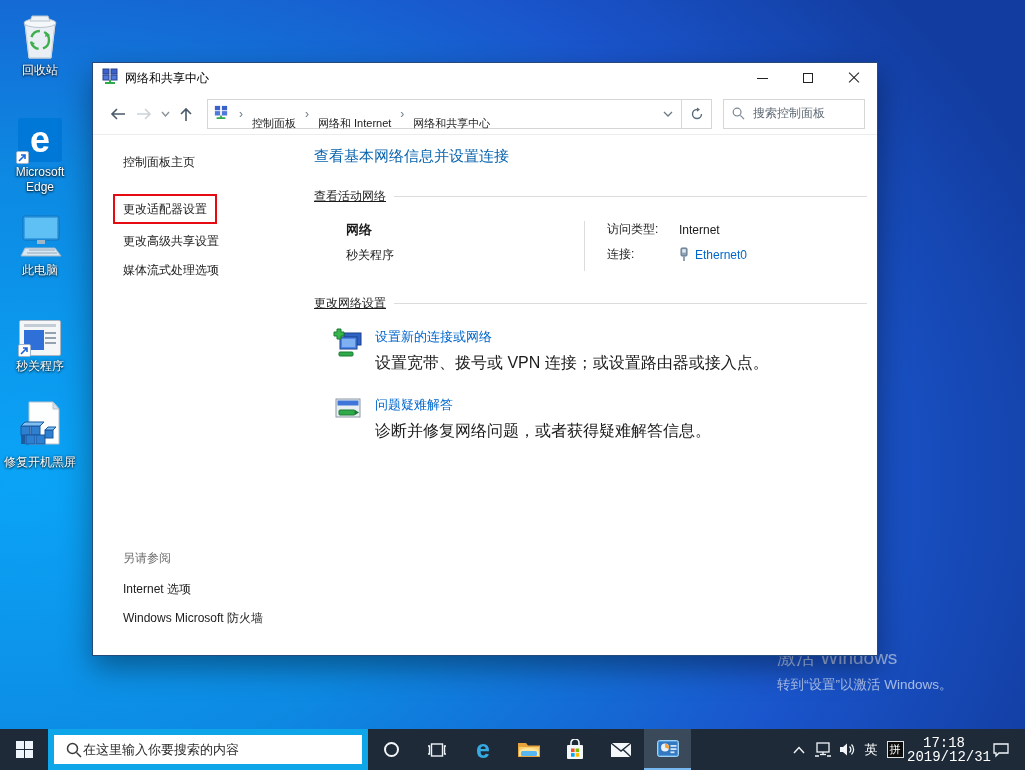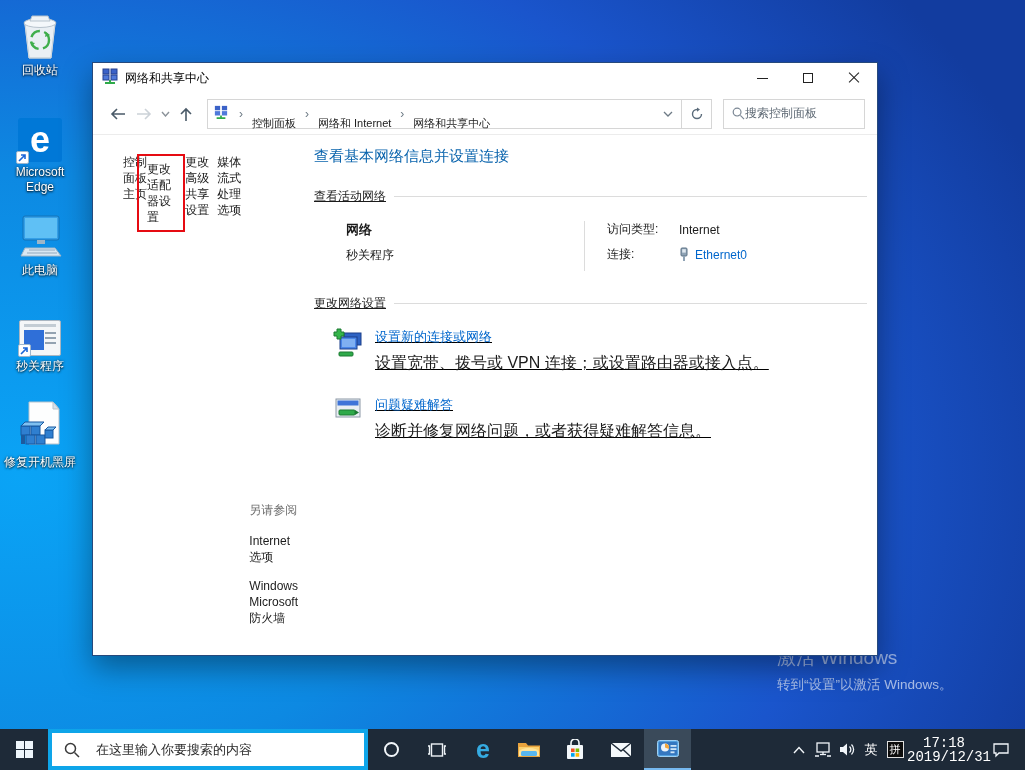--- a/index.html
+++ b/index.html
@@ -42,25 +42,25 @@
   .close-glyph:before,.close-glyph:after{content:"";position:absolute;left:-1px;top:5px;width:14px;height:1px;background:#222;}
   .close-glyph:before{transform:rotate(45deg);} .close-glyph:after{transform:rotate(-45deg);}
 
   .navbar { height:42px; display:flex; align-items:center; padding:0 12px 0 12px; border-bottom:1px solid #ececec; flex:0 0 auto; }
   .navico { display:flex; align-items:center; justify-content:center; }
   .addrbar { flex:1; height:30px; border:1px solid #d6d6d6; display:flex; align-items:center; padding-left:6px; margin-left:8px; }
   .crumb { font-size:11px; color:#1b1b1b; padding:0 2px; white-space:nowrap;margin-top:20px; }
   .crumb-sep { font-size:12px; color:#6d7a85; margin:0 7px; }
   .addr-chevron { margin-left:auto; width:26px; display:flex; justify-content:center; }
   .refreshbtn { width:30px; height:30px; border:1px solid #d6d6d6; border-left:none; display:flex; align-items:center; justify-content:center; }
-  .searchbox { width:142px; height:30px; border:1px solid #d6d6d6; margin-left:11px; display:flex; align-items:center; padding-left:8px; }
+  .searchbox { width:142px; height:30px; border:1px solid #d6d6d6; margin-left:11px; display:flex; align-items:center; padding-left:8px; gap:8px; }
   .searchbox .ph { font-size:12px; color:#5f6a75; white-space:nowrap; }
 
   .contentrow { flex:1; display:flex; min-height:0; }
-  .sidebar { width:213px; flex:0 0 auto; display:flex; flex-direction:row; padding:19px 8px 16px 30px; }
+  .sidebar { width:213px; flex:0 0 auto; display:flex; flex-direction:column; padding:19px 8px 16px 30px; }
   .side-item { font-size:12px; color:#1b1b1b; line-height:16px; margin-bottom:13px; cursor:pointer; }
   .side-home { margin-bottom:24px; }
   .redbox { border:2px solid #e60b12; padding:5px 8px; margin-left:-10px; margin-bottom:9px; align-self:flex-start; }
   .redbox .side-item { margin:0; }
   .see-also { margin-top:auto; }
   .see-also .hdr { font-size:12px; color:#707070; margin-bottom:14px; }
 
   .main { flex:1; padding:12px 10px 0 8px; }
   .main h1 { font-size:15px; font-weight:normal; color:#0a64ad; margin-bottom:22px; }
   .sect { display:flex; align-items:center; margin-bottom:14px; }
@@ -69,32 +69,32 @@
   .active-panel { display:flex; margin:16px 0 24px 32px; }
   .ap-left { width:238px; }
   .net-name { font-size:13px; font-weight:bold; color:#1b1b1b; margin-bottom:8px; }
   .net-kind { font-size:12px; color:#1b1b1b; }
   .ap-right { border-left:1px solid #dcdcdc; padding-left:22px; }
   .ap-row { display:flex; align-items:center; margin-bottom:8px; }
   .ap-row .lab { width:72px; font-size:12px; color:#1b1b1b; }
   .ap-row .val { font-size:12px; color:#1b1b1b; display:flex; align-items:center; gap:6px; }
   .linktext { color:#0066cc; cursor:pointer; }
   .tasks { margin-left:16px; margin-top:16px; }
-  .task { display:flex; margin-bottom:22px;text-decoration:underline; }
+  .task { display:flex; margin-bottom:22px; }
   .task .ticon { width:36px; flex:0 0 auto; display:flex; justify-content:center; align-items:flex-start; margin-right:9px; }
   .task .t-title { font-size:13px; color:#0066cc; margin-bottom:7px; cursor:pointer; }
   .task .t-desc { font-size:16px; color:#1b1b1b;text-align:right; }
 
   
   .taskbar { position:absolute; left:0; bottom:0; width:1025px; height:41px; background:#1e2a38; z-index:6; display:flex; align-items:stretch; }
   .tb-btn { width:46px; display:flex; align-items:center; justify-content:center; }
   .tb-start { width:48px; }
   .win-logo { display:grid; grid-template-columns:8px 8px; grid-template-rows:8px 8px; gap:1px; }
   .win-logo span { background:#eef6fc; }
-  .tb-search { width:320px; background:#fff; border:4px solid #0ea5e9; display:flex; align-items:center; padding-left:12px; gap:16px; margin:0; }
+  .tb-search { width:320px; background:#fff; border:6px solid #0ea5e9; display:flex; align-items:center; padding-left:12px; gap:1px; margin:0; }
   .tb-search .ph { font-size:13px; color:#2b2b2b; white-space:nowrap; }
   .edge-e { color:#35abe2; font-size:25px; font-weight:bold; line-height:1; }
   .tb-active { width:47px; background:#3a4a5a; border-bottom:2px solid #76b9f0; display:flex; align-items:center; justify-content:center; }
   .tray { margin-left:auto; display:flex; align-items:center; padding-right:4px; }
   .tray-ic { width:24px; height:41px; display:flex; align-items:center; justify-content:center; }
   .tray-lang { color:#fff; font-size:13px; }
   .ime-box { width:17px; height:17px; background:#0c0c0c; border:1px solid #e0e0e0; color:#fff; font-size:11px; display:flex; align-items:center; justify-content:center; }
   .clock { width:74px; text-align:center; color:#fff; font-size:14px; line-height:14px;font-family:Liberation Mono, monospace; }
   .cortana-ring { width:15px; height:15px; border:2px solid #f2f6fa; border-radius:50%; }
 </style>

